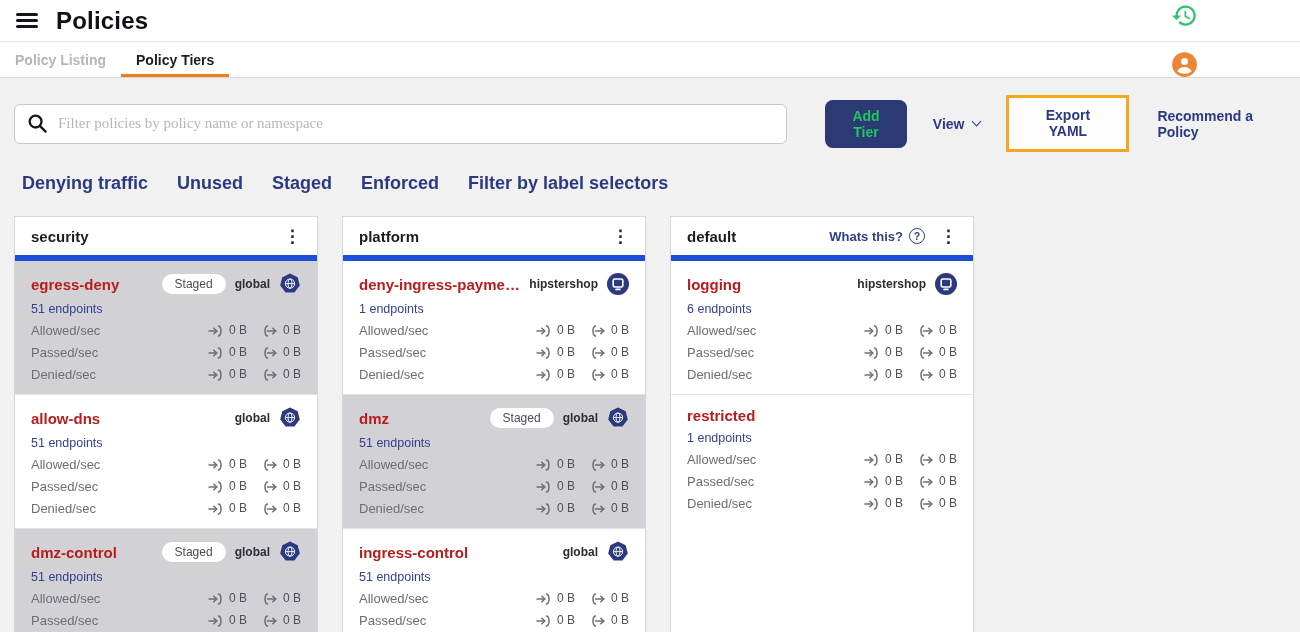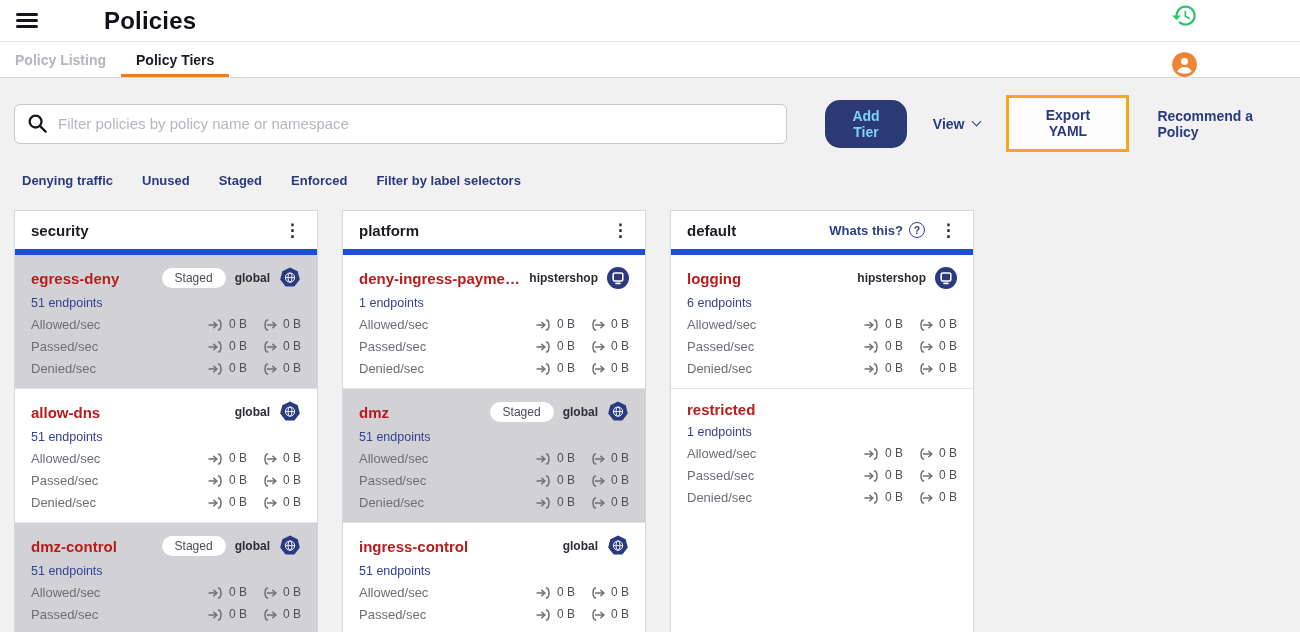--- a/index.html
+++ b/index.html
@@ -1,51 +1,51 @@
 <!DOCTYPE html>
 <html><head>
 <meta charset="utf-8">
 <style>
   * { margin:0; padding:0; box-sizing:border-box; }
   html,body { width:1300px; height:632px; overflow:hidden; }
   body { font-family:"Liberation Sans", sans-serif; background:#f1f1f2; color:#25252d; }
   a { text-decoration:none; cursor:pointer; }
 
   
-  .app-header { height:42px; background:#fff; display:flex; align-items:center; padding:0 16px; border-bottom:1px solid #e6e6e8;gap:48px; }
+  .app-header { height:42px; background:#fff; display:flex; align-items:center; padding:0 16px; border-bottom:1px solid #e6e6e8; }
   .hamburger { width:22px; height:15px; display:flex; flex-direction:column; justify-content:space-between; cursor:pointer; }
   .hamburger span { height:3px; background:#15151e; border-radius:2px; }
   .page-title { font-size:24px; font-weight:700; color:#101018; margin-left:18px; letter-spacing:0.2px; }
   .header-right { margin-left:auto; display:flex; align-items:center; gap:22px;flex-direction:column; }
   .cluster-select { display:flex; align-items:center; gap:12px; font-size:14px; color:#1c2338; cursor:pointer; }
   .chev { width:7px; height:7px; border-right:1.8px solid #3a3a44; border-bottom:1.8px solid #3a3a44; transform:rotate(45deg); margin-top:-4px; }
 
   
   .tabbar { height:36px; background:#fff; border-bottom:1px solid #d9d9dc; display:flex; }
   .tab { padding:0 15px; display:flex; align-items:center; font-size:14px; font-weight:700; color:#b5b5bb; position:relative; cursor:pointer; }
   .tab.active { color:#1b1b23; }
   .tab.active::after { content:''; position:absolute; left:0; right:0; bottom:0; height:3px; background:#ef7d1a; }
 
   
   .content { padding:17px 14px 0; }
   .toolbar-row { display:flex; align-items:center; }
   .search-wrap { width:813px; height:40px; background:#fff; border:1px solid #c8c8cd; border-radius:6px; display:flex; align-items:center; padding:0 12px; gap:10px; }
-  .search-wrap input { flex:1; border:none; outline:none; font-size:15px; color:#0f766e; background:transparent; font-family:Liberation Sans, sans-serif; }
+  .search-wrap input { flex:1; border:none; outline:none; font-size:15px; color:#0f766e; background:transparent; font-family:Liberation Serif, serif; }
   .search-wrap input::placeholder { color:#b6b6bc; }
   .toolbar-actions { display:flex; align-items:center; margin-left:38px; }
-  .btn-primary { background:#2b3a74; color:#7dd3fc; border:none; border-radius:15px; font-size:14px; font-weight:600; padding:8px 15px; cursor:pointer; font-family:inherit; }
+  .btn-primary { background:#2b3a74; color:#22c55e; border:none; border-radius:8px; font-size:14px; font-weight:600; padding:8px 15px; cursor:pointer; font-family:inherit; }
   .btn-view { display:flex; align-items:center; gap:9px; color:#2b3a80; font-size:14px; font-weight:600; margin-left:26px; cursor:pointer; background:none; border:none; font-family:inherit;text-align:center; }
   .btn-view .chev { border-color:#2b3a80; }
   .export-highlight { border:3px solid #f6a81c; background:#fdfdfd; margin-left:26px; padding:9px 19px; }
   .btn-export { background:none; border:none; color:#2b3a80; font-size:14px; font-weight:600; cursor:pointer; font-family:Liberation Sans, sans-serif; }
   .link-recommend { color:#2b3a80; font-size:14px; font-weight:600; margin-left:28px; }
 
   
   .filters-row { display:flex; gap:29px; margin:21px 0 0 8px; }
-  .filter-link { color:#2b3a80; font-size:13px; font-weight:600; }
+  .filter-link { color:#2b3a80; font-size:18px; font-weight:600; }
 
   
   .tiers-row { display:flex; gap:24px; margin-top:22px; align-items:flex-start; }
   .tier { width:304px; background:#fff; border:1px solid #d7d7db; min-height:435px; }
   .tier-header { height:44px; display:flex; align-items:center; padding:0 16px; border-bottom:6px solid #1d4ed8; }
   .tier-name { font-size:15px; font-weight:700; color:#1b1b23; }
   .tier-header-right { margin-left:auto; display:flex; align-items:center; gap:15px; }
   .whats-this { color:#2e3f8a; font-size:13px; font-weight:600; display:flex; align-items:flex-end; gap:6px; }
   .qmark { width:16px; height:16px; border:1.5px solid #2e3f8a; border-radius:50%; font-size:10.5px; font-weight:700; display:flex; align-items:center; justify-content:center; }
   .kebab { font-size:17px; font-weight:700; color:#222229; line-height:1; cursor:pointer; letter-spacing:0; }

